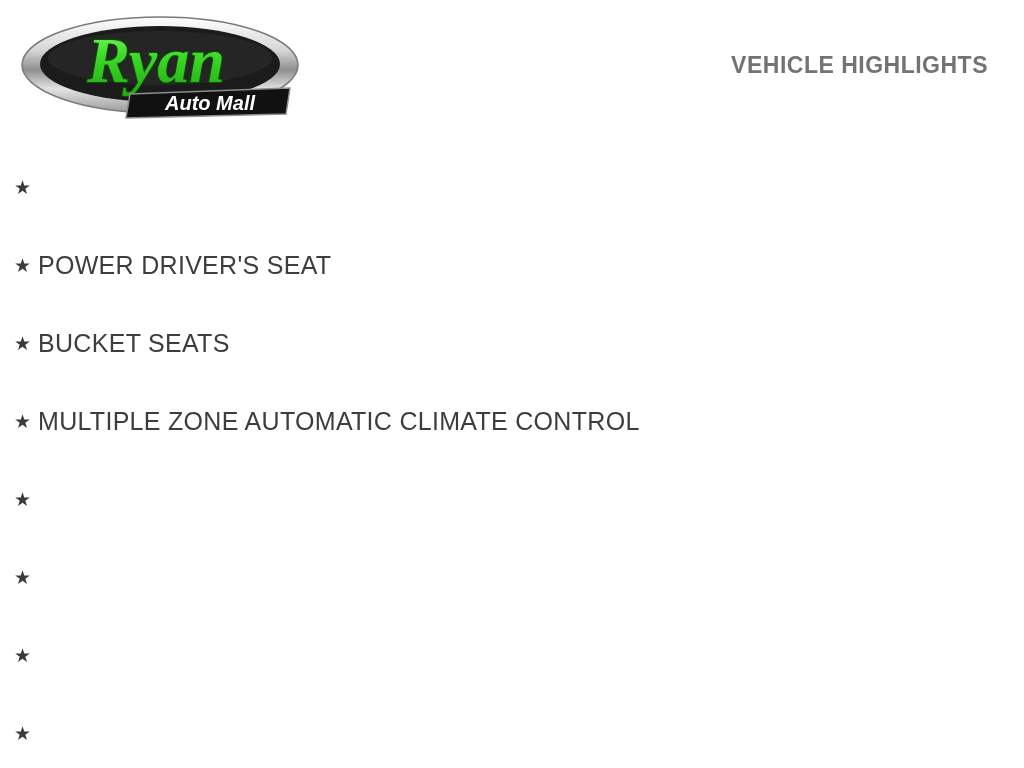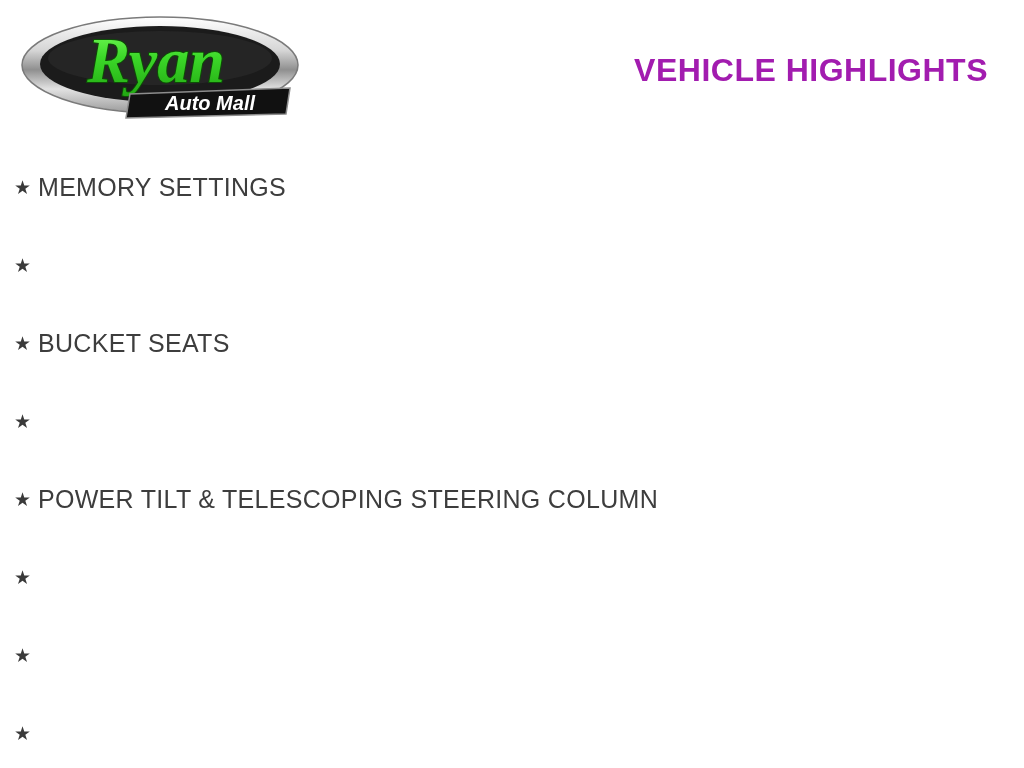--- a/index.html
+++ b/index.html
@@ -31,24 +31,24 @@
     width: 285px;
     height: 110px;
     text-decoration: underline;
   }
   .logo svg { display: block; }
 
   .highlights-title {
     position: absolute;
     right: 36px;
     top: 52px;
-    font-size: 32px;
+    font-size: 23px;
     font-weight: bold;
     letter-spacing: 0.5px;
-    color: #a21caf;
+    color: #737373;
     white-space: nowrap;
   }
 
   
   .feature-list {
     position: absolute;
     left: 0;
     top: 148px;
     width: 1024px;
     margin: 0;
@@ -113,39 +113,39 @@
       </svg>
     </div>
 
     <div class="highlights-title">VEHICLE HIGHLIGHTS</div>
   </div>
 
   <ul class="feature-list">
 
     <li class="feature-item">
       <span class="star-icon">★</span>
-      <span class="feature-label">MEMORY SETTINGS</span>
     </li>
 
     <li class="feature-item">
       <span class="star-icon">★</span>
+      <span class="feature-label">POWER DRIVER'S SEAT</span>
     </li>
 
     <li class="feature-item">
       <span class="star-icon">★</span>
       <span class="feature-label">BUCKET SEATS</span>
     </li>
 
     <li class="feature-item">
       <span class="star-icon">★</span>
+      <span class="feature-label">MULTIPLE ZONE AUTOMATIC CLIMATE CONTROL</span>
     </li>
 
     <li class="feature-item">
       <span class="star-icon">★</span>
-      <span class="feature-label">POWER TILT &amp; TELESCOPING STEERING COLUMN</span>
     </li>
 
     <li class="feature-item">
       <span class="star-icon">★</span>
     </li>
 
     <li class="feature-item">
       <span class="star-icon">★</span>
     </li>
 

